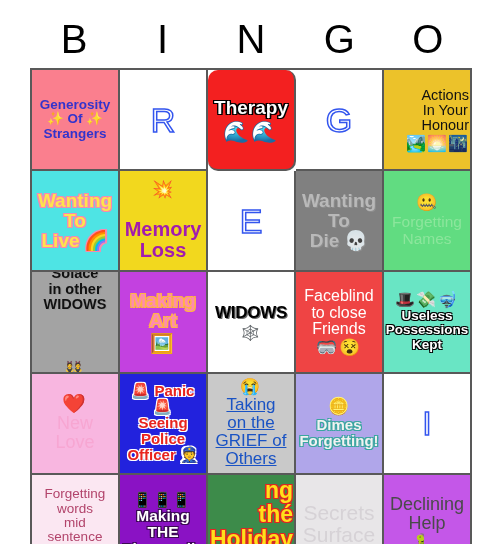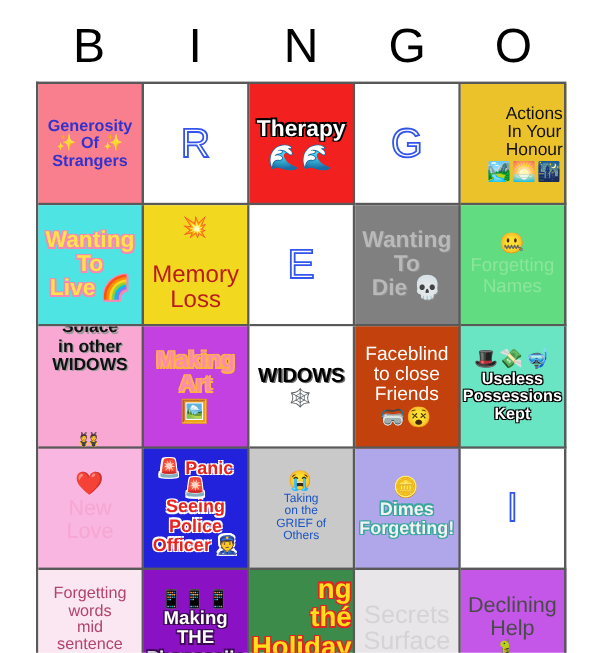--- a/index.html
+++ b/index.html
@@ -120,23 +120,23 @@
     font-weight: 700;
     font-size: 19px;
     text-shadow:
       -1.3px -1.3px 0 #f58ab0, 1.3px -1.3px 0 #f58ab0,
       -1.3px  1.3px 0 #f58ab0, 1.3px  1.3px 0 #f58ab0;
   }
 
   
   .s-memory .emj { font-size: 17px; margin-bottom: 1px; }
   .s-memory .txt {
-    color: #b91c1c;
+    color: #a21caf;
     font-size: 20px;
-    font-weight: 400;
+    font-weight: 700;
     margin-top: 20px;
   }
 
   
   .s-wantdie .txt {
     color: #b9b9b9;
     font-weight: 700;
     font-size: 19px;
     text-shadow: 1px 1px 0 #8e8e8e;
   }
@@ -213,22 +213,23 @@
     font-size: 15px;
     text-shadow:
       -1.2px -1.2px 0 #fff, 1.2px -1.2px 0 #fff,
       -1.2px  1.2px 0 #fff, 1.2px  1.2px 0 #fff;
   }
 
   
   .s-grief .emj { font-size: 16px; margin-bottom: 1px; }
   .s-grief .txt {
     color: #1a53c4;
-    font-size: 10px;
-    font-weight: 400;
+    font-size: 17px;
+    font-weight: 400;
+    text-decoration: underline;
   }
 
   
   .s-dimes .emj { font-size: 17px; margin-bottom: 2px; }
   .s-dimes .txt {
     color: #f2f2f2;
     font-weight: 700;
     font-size: 15px;
     text-shadow:
       -1.1px -1.1px 0 #3aa6a0, 1.1px -1.1px 0 #3aa6a0,
@@ -296,21 +297,21 @@
 
   <div id="grid">
       <div class="cell s-generosity" style="background: rgb(250, 127, 142);">
         <span class="txt">Generosity
 ✨ Of ✨
 Strangers</span>
       </div>
       <div class="cell s-letter" style="background: rgb(255, 255, 255);">
         <span class="txt">R</span>
       </div>
-      <div class="cell s-therapy" style="background: rgb(243, 32, 32);">
+      <div class="cell s-therapy" style="background: rgb(243, 32, 32); border-radius: 10px;">
         <span class="txt">Therapy</span>
         <span class="emj">🌊🌊</span>
       </div>
       <div class="cell s-letter" style="background: rgb(255, 255, 255);">
         <span class="txt">G</span>
       </div>
       <div class="cell s-actions" style="background: rgb(236, 194, 42); align-items: flex-end;">
         <span class="txt">Actions
 In Your
 Honour</span>
@@ -332,36 +333,36 @@
       <div class="cell s-wantdie" style="background: rgb(128, 128, 128);">
         <span class="txt">Wanting
 To
 Die 💀</span>
       </div>
       <div class="cell s-forgetnames" style="background: rgb(97, 220, 129);">
         <span class="emj">🤐</span>
         <span class="txt">Forgetting
 Names</span>
       </div>
-      <div class="cell s-solace" style="background: #f9a8d4; gap: 48px;">
+      <div class="cell s-solace" style="background: #a3a3a3; gap: 48px;">
         <span class="txt">Solace
 in other
 WIDOWS</span>
         <span class="emj">👯</span>
       </div>
       <div class="cell s-makingart" style="background: rgb(195, 65, 224);">
         <span class="txt">Making
 Art</span>
         <span class="emj">🖼️</span>
       </div>
       <div class="cell s-tattoos" style="background: rgb(255, 255, 255);">
         <span class="txt">WIDOWS</span>
         <span class="emj">🕸️</span>
       </div>
-      <div class="cell s-faceblind" style="background: #c2410c;">
+      <div class="cell s-faceblind" style="background: #ef4444;">
         <span class="txt">Faceblind
 to close
 Friends</span>
         <span class="emj">🥽😵</span>
       </div>
       <div class="cell s-useless" style="background: rgb(105, 229, 196);">
         <span class="emj">🎩💸🤿</span>
         <span class="txt">Useless
 Possessions
 Kept</span>

